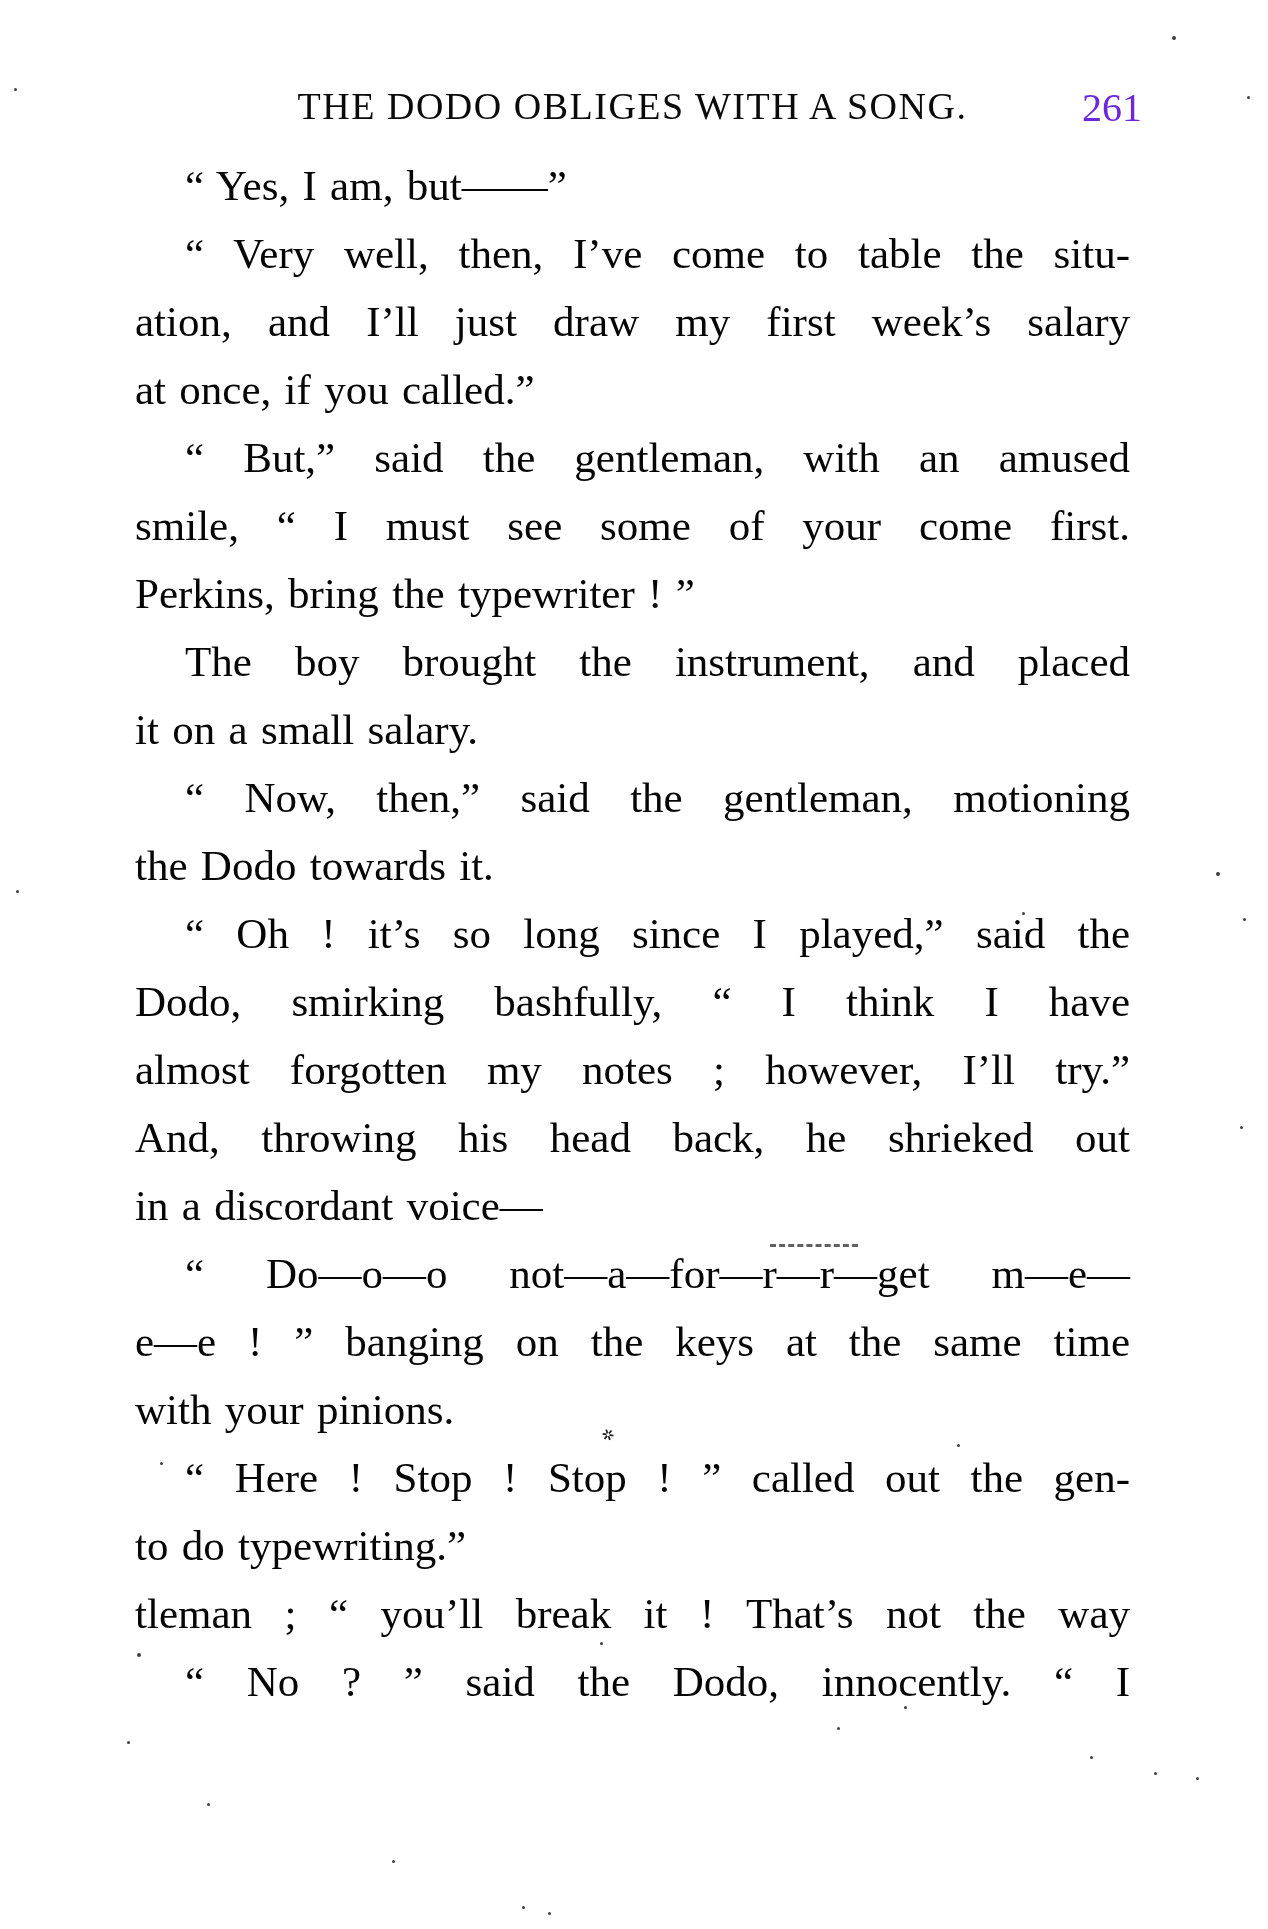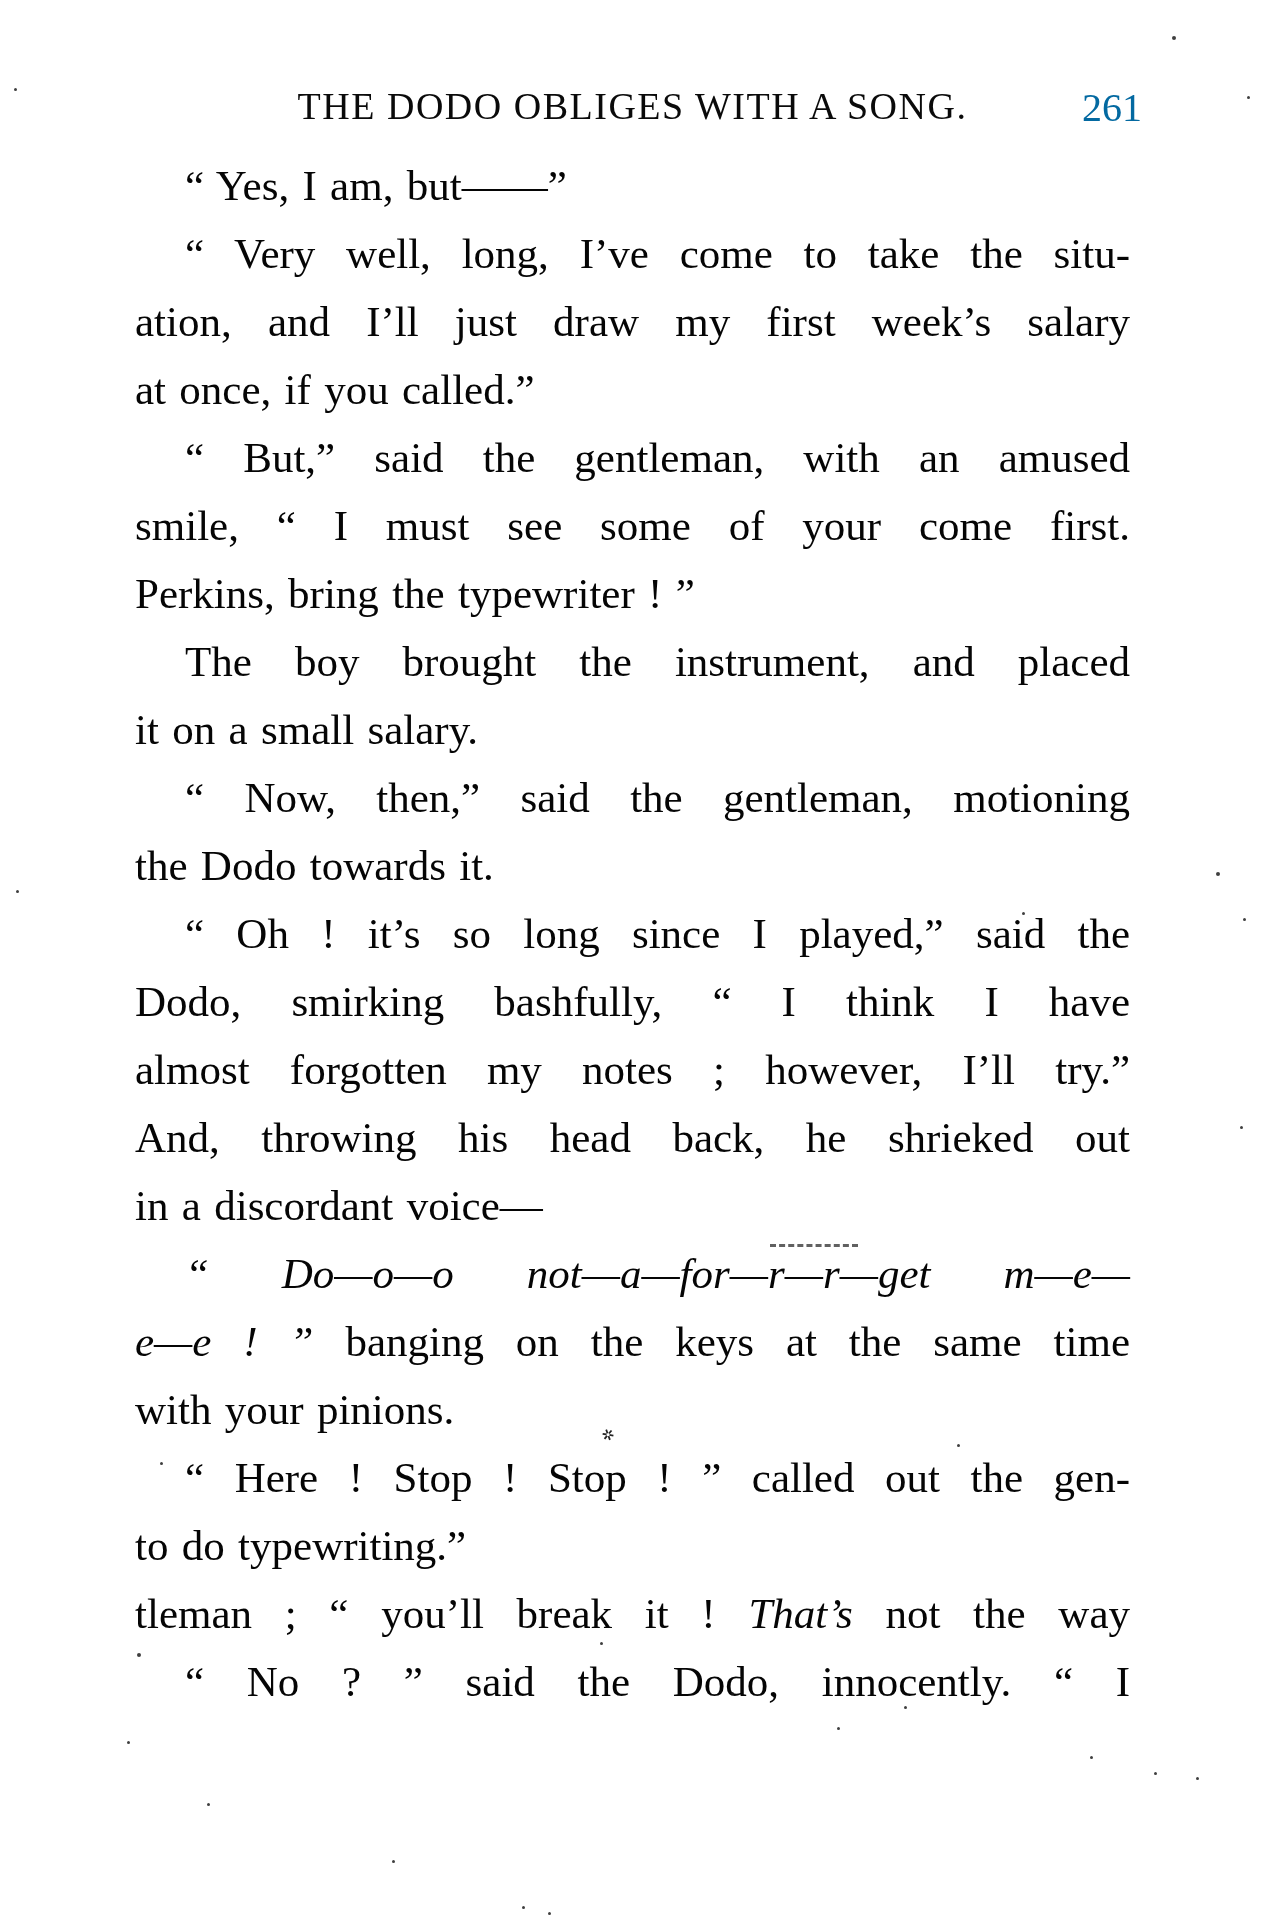--- a/index.html
+++ b/index.html
@@ -16,30 +16,30 @@
     position:absolute;left:135px;top:84px;width:995px;height:44px;
   }
   .running-title{
     display:block;text-align:center;
     font-size:38px;letter-spacing:1.5px;
     color:#0a0a0a;
     transform:scaleY(0.98);
   }
   .page-number{
     position:absolute;right:-12px;top:0;
-    font-size:40px;color:#0369a1;
+    font-size:40px;color:#6d28d9;
   }
   .text-block{
     position:absolute;left:135px;top:152px;width:995px;
     font-size:43px;line-height:68px;color:#050505;
   }
   .line{height:68px;text-align:left;word-spacing:0.06em;}
   .line.just{text-align:justify;text-align-last:justify;}
   .line.indent{padding-left:50px;box-sizing:border-box;}
-  .it{font-style:italic;}
+  .it{}
   .artifact-dash{
     position:absolute;border-top:3px dashed #3a3a3a;opacity:.8;
   }
   .artifact-squiggle{
     position:absolute;font-size:15px;color:#222;transform:rotate(-20deg);
     line-height:1;
   }
   .speck{
     position:absolute;background:#1d1d1d;border-radius:50%;opacity:.85;
   }
@@ -49,21 +49,21 @@
 
 <div class="page">
 
   <div class="running-header">
     <span class="running-title">THE DODO OBLIGES WITH A SONG.</span>
     <span class="page-number">261</span>
   </div>
 
   <div class="text-block">
       <div class="line indent"><span>“ Yes, I am, but——”</span></div>
-      <div class="line indent just"><span>“ Very well, long, I’ve come to take the situ-</span></div>
+      <div class="line indent just"><span>“ Very well, then, I’ve come to table the situ-</span></div>
       <div class="line just"><span>ation, and I’ll just draw my first week’s salary</span></div>
       <div class="line"><span>at once, if you called.”</span></div>
       <div class="line indent just"><span>“ But,” said the gentleman, with an amused</span></div>
       <div class="line just"><span>smile, “ I must see some of your come first.</span></div>
       <div class="line"><span>Perkins, bring the typewriter ! ”</span></div>
       <div class="line indent just"><span>The boy brought the instrument, and placed</span></div>
       <div class="line"><span>it on a small salary.</span></div>
       <div class="line indent just"><span>“ Now, then,” said the gentleman, motioning</span></div>
       <div class="line"><span>the Dodo towards it.</span></div>
       <div class="line indent just"><span>“ Oh ! it’s so long since I played,” said the</span></div>

